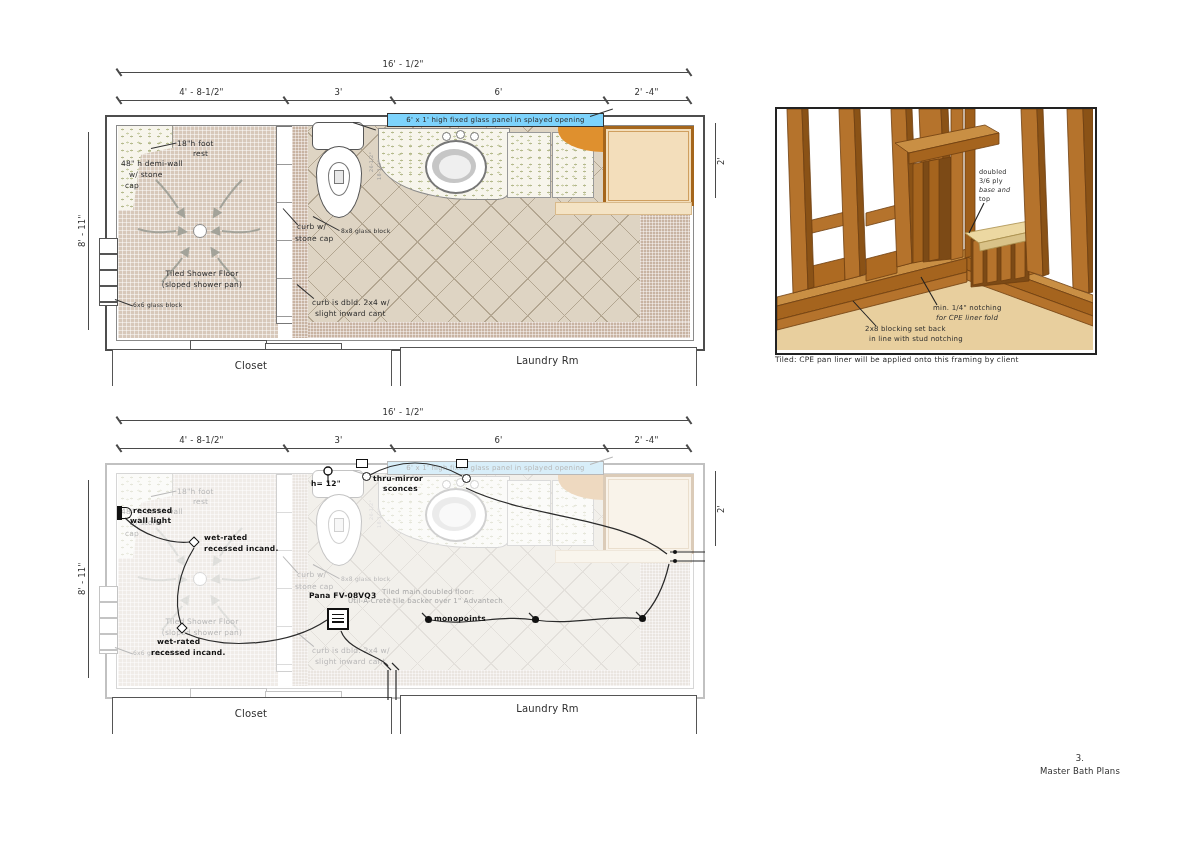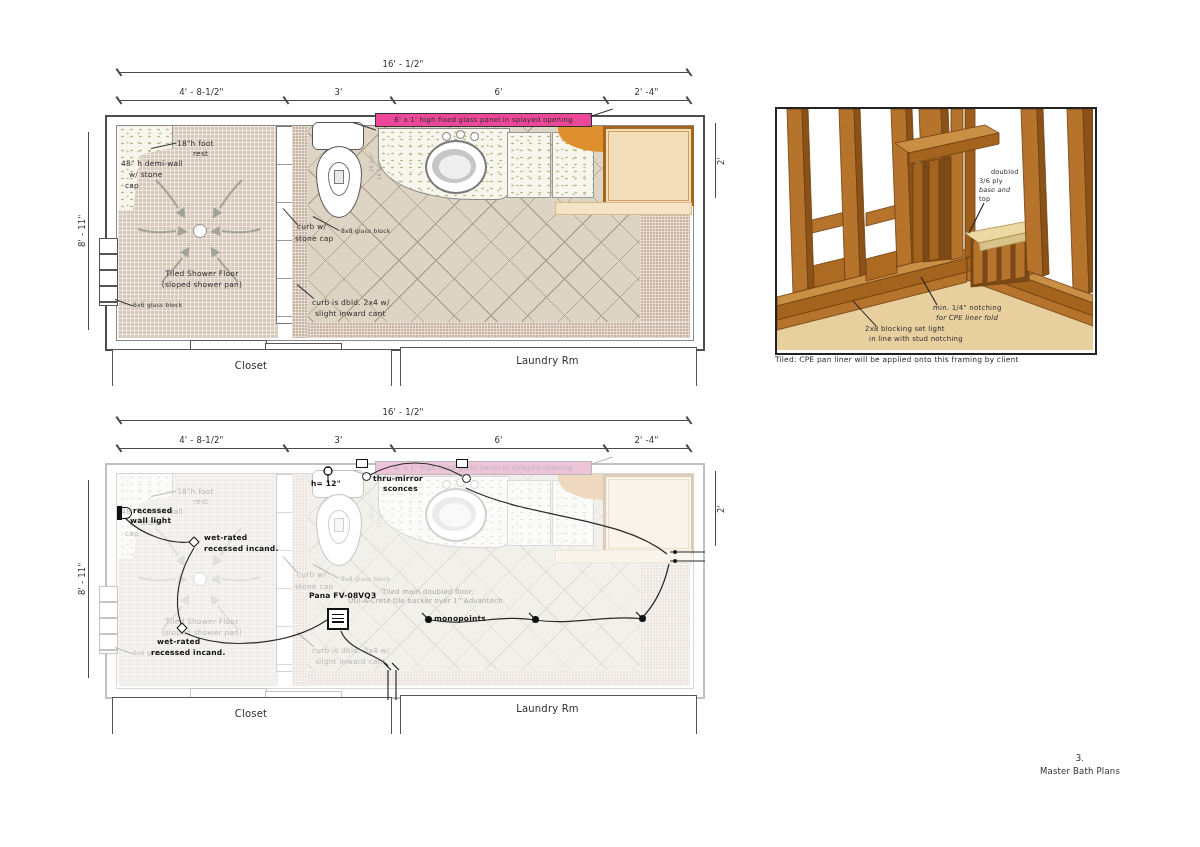--- a/index.html
+++ b/index.html
@@ -38,21 +38,21 @@
     background-size:9px 7px,11px 9px;background-position:0 0,4px 3px;}
   .glasscol{background:#fff;border:1px solid #777;
     background-image:repeating-linear-gradient(180deg,transparent 0 37px,#999 37px 38px);}
   .window{background:#fff;border:1.5px solid #555;
     background-image:repeating-linear-gradient(180deg,transparent 0 14.5px,#555 14.5px 16px);}
   .dimline{border-top:1px solid #4a4a4a;}
   .dimvert{border-left:1px solid #4a4a4a;}
   .tick{position:absolute;width:1.5px;height:9px;background:#4a4a4a;transform:rotate(-35deg);margin-top:-4px;}
   .leader{position:absolute;height:1px;background:#333;transform-origin:0 50%;}
   .roombox{border:1.5px solid #555;border-bottom:none;background:#fff;}
-  .notebox{border:1px solid #333;background:#ec4899;}
+  .notebox{border:1px solid #333;background:#7dd3fc;margin-left:12px;}
   .sym{position:absolute;box-sizing:border-box;}
   .sq-sconce{width:12px;height:9px;border:1.5px solid #111;background:#fff;}
   .circ-sconce{width:9px;height:9px;border:1.5px solid #111;border-radius:50%;background:#fff;}
   .diam{width:8px;height:8px;border:1.5px solid #111;background:#fff;transform:rotate(45deg);}
   .dot{width:7px;height:7px;border-radius:50%;background:#111;}
   .fan{width:22px;height:22px;border:2px solid #111;background:#fff;}
   .fan-grille{position:absolute;left:3px;top:4px;right:3px;bottom:4px;
     background-image:repeating-linear-gradient(180deg,#111 0 1.4px,transparent 1.4px 3.6px);}
   .framebox{border:2px solid #222;background:#fff;}
   .pagelabel{line-height:1.5;}
@@ -385,27 +385,27 @@
           <polygon points="266,167 272,165 266,0 260,0" fill="#8a5216"></polygon>
           <polygon points="296,179 312,184 306,0 290,0" fill="#b5732c"></polygon>
           <polygon points="312,184 316,183 316,0 306,0" fill="#8a5216"></polygon>
         </g>
         <g fill="none" stroke="#222" stroke-width="1.1">
           <path d="M207,94 L192,124"></path>
           <path d="M160,196 L144,168"></path>
           <path d="M99,217 L76,192"></path>
         </g>
       </svg>
-      <span class="abs hand t65" style="left:202px;top:60px;margin-left:12px;">doubled</span>
+      <span class="abs hand t65" style="left:202px;top:60px;">doubled</span>
       <span class="abs hand t65" style="left:202px;top:69px;">3/6 ply</span>
       <span class="abs hand t65" style="left:202px;top:78px;font-style:italic;">base and</span>
       <span class="abs hand t65" style="left:202px;top:87px;">top</span>
       <span class="abs hand t7" style="left:156px;top:196px;">min. 1/4" notching</span>
       <span class="abs hand t7" style="left:159px;top:206px;font-style:italic;">for CPE liner fold</span>
-      <span class="abs hand t7" style="left:88px;top:217px;">2x8 blocking set light</span>
+      <span class="abs hand t7" style="left:88px;top:217px;">2x8 blocking set back</span>
       <span class="abs hand t7" style="left:92px;top:227px;">in line with stud notching</span>
     </div>
     <span class="abs hand t75" style="left:5px;top:266px;">Tiled: CPE pan liner will be applied onto this framing by client</span>
   </div>
 
   <div class="abs hand t85 ctr pagelabel" style="left:1015px;top:752px;width:130px;">
     <div>3.</div>
     <div>Master Bath Plans</div>
   </div>
 

